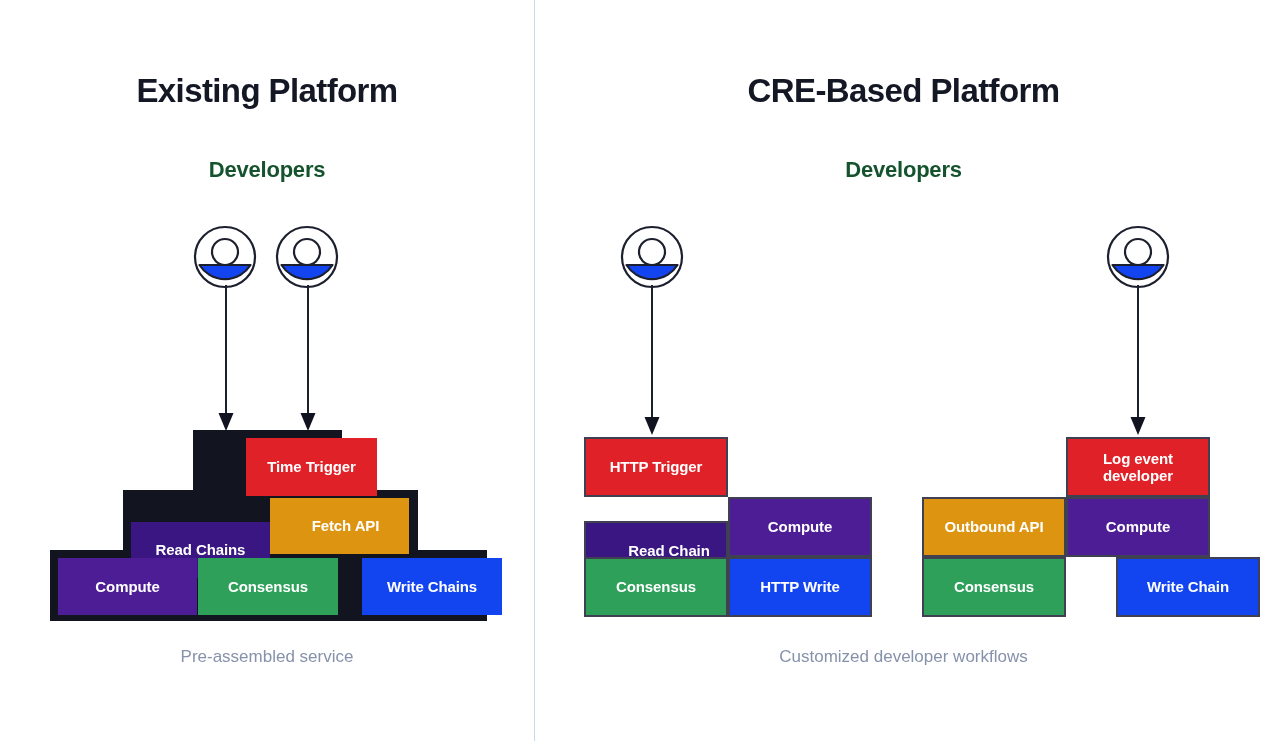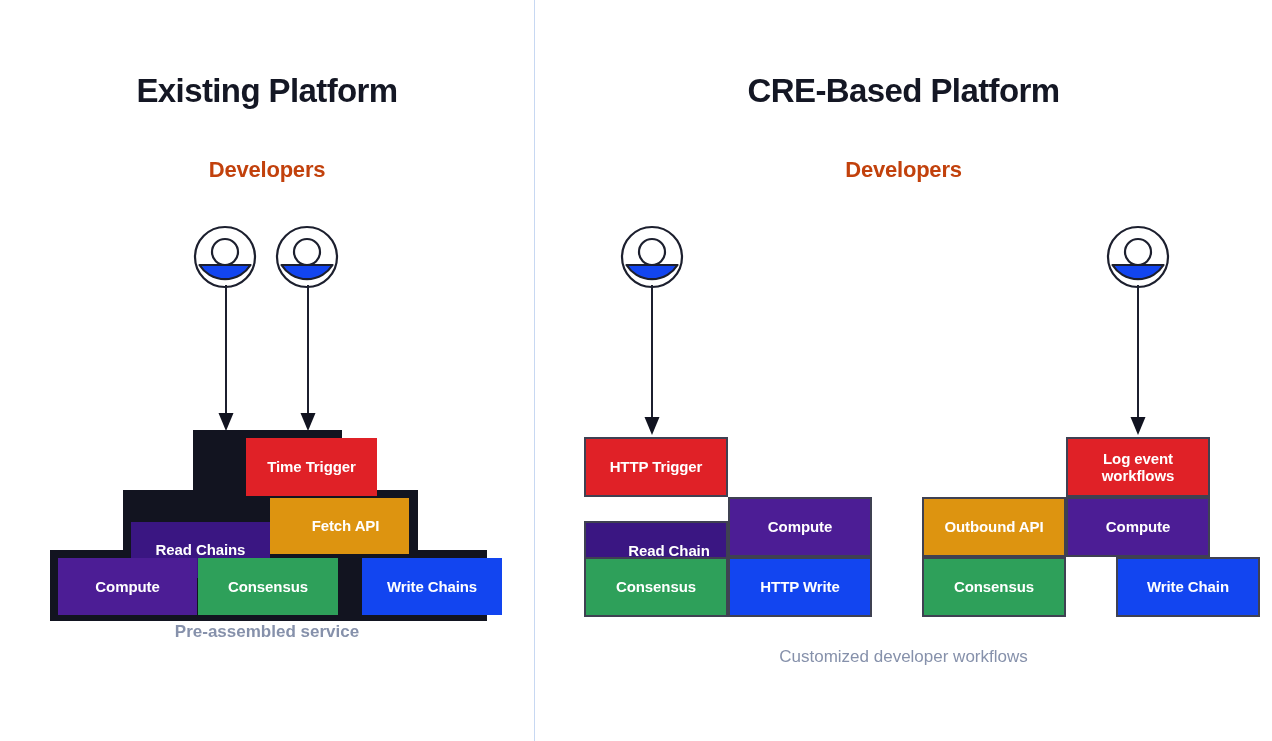--- a/index.html
+++ b/index.html
@@ -34,21 +34,21 @@
     letter-spacing: -0.6px;
     color: #141724;
     white-space: nowrap;
   }
   .sub-title {
     position: absolute;
     text-align: center;
     font-size: 22px;
     font-weight: bold;
     letter-spacing: -0.2px;
-    color: #c2410c;
+    color: #14532d;
     white-space: nowrap;
   }
   .caption {
     position: absolute;
     text-align: center;
     font-size: 17px;
     font-weight: normal;
     color: #8691ab;
     white-space: nowrap;
   }
@@ -139,21 +139,21 @@
 
     <div class="blk plain c-red" style="left:202px; top:438px; width:131px; height:58px;margin-left:44px;">Time Trigger</div>
 
     <div class="blk plain c-purple" style="left:131px; top:498px; width:139px; height:56px;">Read Chains</div>
     <div class="blk plain c-orange" style="left:270px; top:498px; width:139px; height:56px;padding-left:16px;">Fetch API</div>
 
     <div class="blk plain c-lblue" style="left:58px;  top:558px; width:139px; height:57px;">Compute</div>
     <div class="blk plain c-green" style="left:198px; top:558px; width:140px; height:57px;">Consensus</div>
     <div class="blk plain c-blue" style="left:339px; top:558px; width:140px; height:57px;margin-left:23px;">Write Chains</div>
 
-    <div class="caption" style="left:0; top:622px; width:534px;font-weight:bold;">Pre-assembled service</div>
+    <div class="caption" style="left:0; top:647px; width:534px;">Pre-assembled service</div>
   </div>
 
   <div>
 
     <div class="panel-title" style="left:535px; top:72px; width:737px;">CRE-Based Platform</div>
 
     <div class="sub-title" style="left:535px; top:157px; width:737px;">Developers</div>
 
     <div class="avatar" style="left:620px; top:225px;">
       <svg viewBox="0 0 64 64" xmlns="http://www.w3.org/2000/svg">
@@ -187,21 +187,21 @@
       <div class="blk thin c-red" style="left:584px; top:437px; width:144px; height:60px;">HTTP Trigger</div>
 
       <div class="blk thin c-purple" style="left:584px; top:497px; width:144px; height:60px;padding-left:30px;">Read Chain</div>
       <div class="blk thin c-lblue" style="left:728px; top:497px; width:144px; height:60px;">Compute</div>
 
       <div class="blk thin c-green" style="left:584px; top:557px; width:144px; height:60px;">Consensus</div>
       <div class="blk thin c-blue" style="left:728px; top:557px; width:144px; height:60px;">HTTP Write</div>
     </div>
 
     <div>
-      <div class="blk thin c-red" style="left:1066px; top:437px; width:144px; height:60px;">Log event workflows</div>
+      <div class="blk thin c-red" style="left:1066px; top:437px; width:144px; height:60px;">Log event developer</div>
 
       <div class="blk thin c-orange" style="left:922px; top:497px; width:144px; height:60px;">Outbound API</div>
       <div class="blk thin c-lblue" style="left:1066px; top:497px; width:144px; height:60px;">Compute</div>
 
       <div class="blk thin c-green" style="left:922px; top:557px; width:144px; height:60px;">Consensus</div>
       <div class="blk thin c-blue" style="left:1116px; top:557px; width:144px; height:60px;">Write Chain</div>
     </div>
 
     <div class="caption" style="left:535px; top:647px; width:737px;">Customized developer workflows</div>
   </div>

